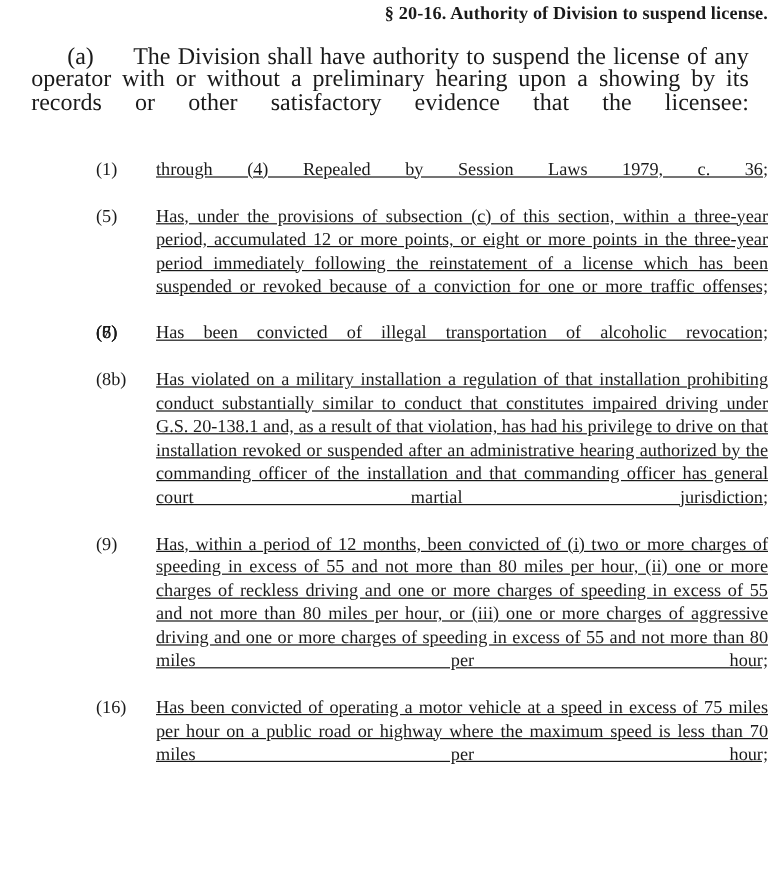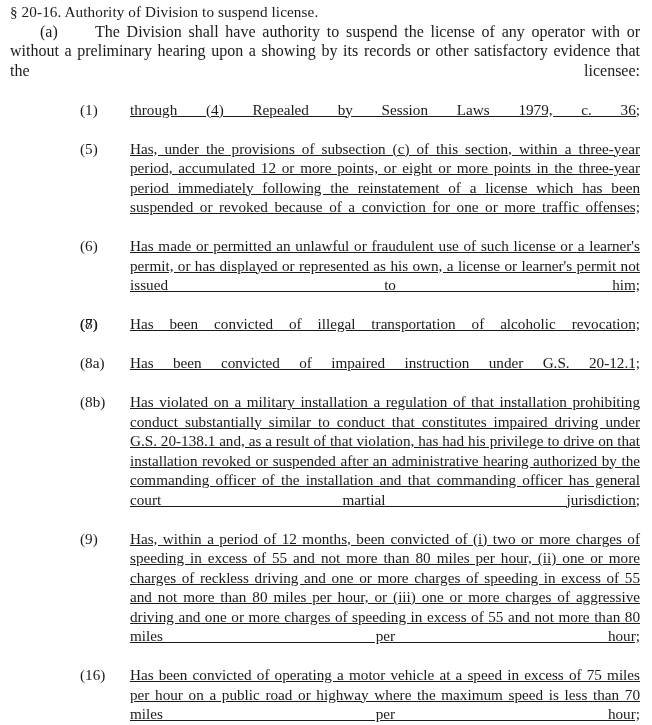--- a/index.html
+++ b/index.html
@@ -29,36 +29,36 @@
 
   .doc-body {
     position: absolute;
     left: 10px;
     top: 2px;
     width: 630px;
   }
 
   
   .section-heading {
-    font-weight: normal;
+    font-weight: bold;
     font-size: 15.2px;
     line-height: 19.5px;
     letter-spacing: 0.1px;
     margin: 0 0 0 0;
-    text-align: left;
+    text-align: right;
     white-space: nowrap;
   }
 
   
   .subsection {
-    font-size: 16px;
+    font-size: 20px;
     line-height: 19.5px;
     text-align: justify;
     text-justify: inter-word;
-    margin: 0;
+    margin: 16px;
     padding: 0;
     text-indent: 0;
   }
 
   .subsection .sub-label {
     display: inline-block;
     width: 55px;
     margin-left: 30px;
     text-indent: 0;
   }
@@ -118,32 +118,27 @@
     <li class="item">
           <span class="item-number">(1)</span>
           <span class="item-text">through (4) Repealed by Session Laws 1979, c. 36;</span>
         </li>
         <li class="item">
           <span class="item-number">(5)</span>
           <span class="item-text">Has, under the provisions of subsection (c) of this section, within a three-year period, accumulated 12 or more points, or eight or more points in the three-year period immediately following the reinstatement of a license which has been suspended or revoked because of a conviction for one or more traffic offenses;</span>
         </li>
         <li class="item">
           <span class="item-number">(6)</span>
-          <span class="item-text">Has made or permitted an unlawful or fraudulent use of such license or a learner's permit, or has displayed or represented as his own, a license or learner's permit not issued to him;</span>
         </li>
         <li class="item">
           <span class="item-number">(7)</span>
         </li>
         <li class="item">
           <span class="item-number">(8)</span>
           <span class="item-text">Has been convicted of illegal transportation of alcoholic revocation;</span>
-        </li>
-        <li class="item">
-          <span class="item-number">(8a)</span>
-          <span class="item-text">Has been convicted of impaired instruction under G.S. 20-12.1;</span>
         </li>
         <li class="item">
           <span class="item-number">(8b)</span>
           <span class="item-text">Has violated on a military installation a regulation of that installation prohibiting conduct substantially similar to conduct that constitutes impaired driving under G.S. 20-138.1 and, as a result of that violation, has had his privilege to drive on that installation revoked or suspended after an administrative hearing authorized by the commanding officer of the installation and that commanding officer has general court martial jurisdiction;</span>
         </li>
         <li class="item">
           <span class="item-number">(9)</span>
           <span class="item-text">Has, within a period of 12 months, been convicted of (i) two or more charges of speeding in excess of 55 and not more than 80 miles per hour, (ii) one or more charges of reckless driving and one or more charges of speeding in excess of 55 and not more than 80 miles per hour, or (iii) one or more charges of aggressive driving and one or more charges of speeding in excess of 55 and not more than 80 miles per hour;</span>
         </li>
         <li class="item">

